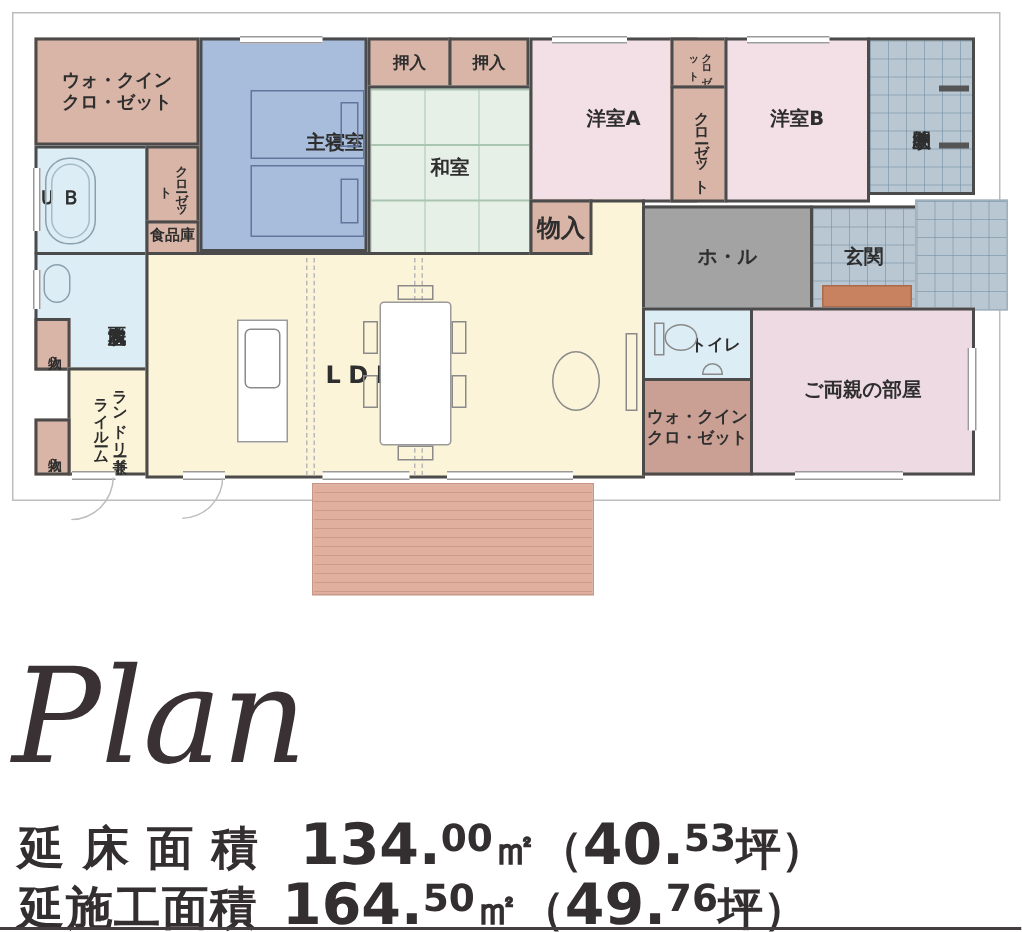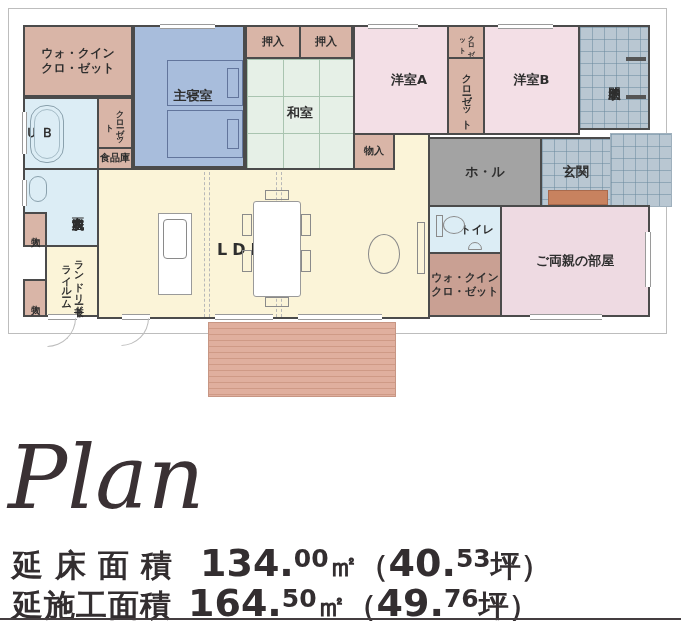--- a/index.html
+++ b/index.html
@@ -59,21 +59,21 @@
 
     <div class="frame" style="left:8px;top:8px;width:659px;height:326px;"></div>
 
     <div class="room f-closet" style="left:23px;top:25px;width:110px;height:72px;">
       <div class="lbl" style="font-size:12px;">
         <div>ウォ・クイン</div>
         <div>クロ・ゼット</div>
       </div>
     </div>
 
-    <div class="room f-blue" style="left:133px;top:25px;width:112px;height:143px;justify-content:center;padding-left:8px;">
+    <div class="room f-blue" style="left:133px;top:25px;width:112px;height:143px;justify-content:flex-end;padding-left:8px;">
       <span class="lbl" style="font-size:13px;">主寝室</span>
     </div>
     <div class="mark" style="left:167px;top:60px;width:76px;height:46px;border:1px solid #62759c;"></div>
     <div class="mark" style="left:227px;top:68px;width:12px;height:30px;border:1px solid #62759c;"></div>
     <div class="mark" style="left:167px;top:110px;width:76px;height:48px;border:1px solid #62759c;"></div>
     <div class="mark" style="left:227px;top:119px;width:12px;height:30px;border:1px solid #62759c;"></div>
 
     <div class="room f-closet" style="left:245px;top:25px;width:56px;height:34px;">
       <span class="lbl" style="font-size:11px;">押入</span>
     </div>
@@ -127,21 +127,21 @@
       <span class="lbl v" style="font-size:10px;"><span>ランドリー兼</span><span>ドライルーム</span></span>
     </div>
     <div class="room f-closet" style="left:23px;top:279px;width:24px;height:38px;">
       <span class="lbl v" style="font-size:9px;">物入</span>
     </div>
 
     <div class="room f-yellow" style="left:97px;top:168px;width:333px;height:151px;justify-content:flex-start;align-items:flex-start;">
       <span class="lbl" style="font-size:16px;letter-spacing:5px;margin-left:118px;margin-top:70px;">LDK</span>
     </div>
     <div class="room f-closet" style="left:353px;top:133px;width:42px;height:37px;">
-      <span class="lbl" style="font-size:10px;">物入</span>
+      <span class="lbl" style="font-size:16px;">物入</span>
     </div>
     <div class="room f-yellow" style="left:393px;top:133px;width:37px;height:37px;border-bottom:none;"></div>
 
     <div class="dash" style="left:204px;top:172px;height:145px;"></div>
     <div class="dash" style="left:209px;top:172px;height:145px;"></div>
     <div class="dash" style="left:276px;top:172px;height:145px;"></div>
     <div class="dash" style="left:281px;top:172px;height:145px;"></div>
     <div class="mark whitebox" style="left:158px;top:213px;width:34px;height:82px;"></div>
     <div class="mark outline" style="left:163px;top:219px;width:24px;height:40px;border-radius:4px;"></div>
     <div class="mark whitebox" style="left:253px;top:201px;width:48px;height:96px;border-radius:3px;"></div>

